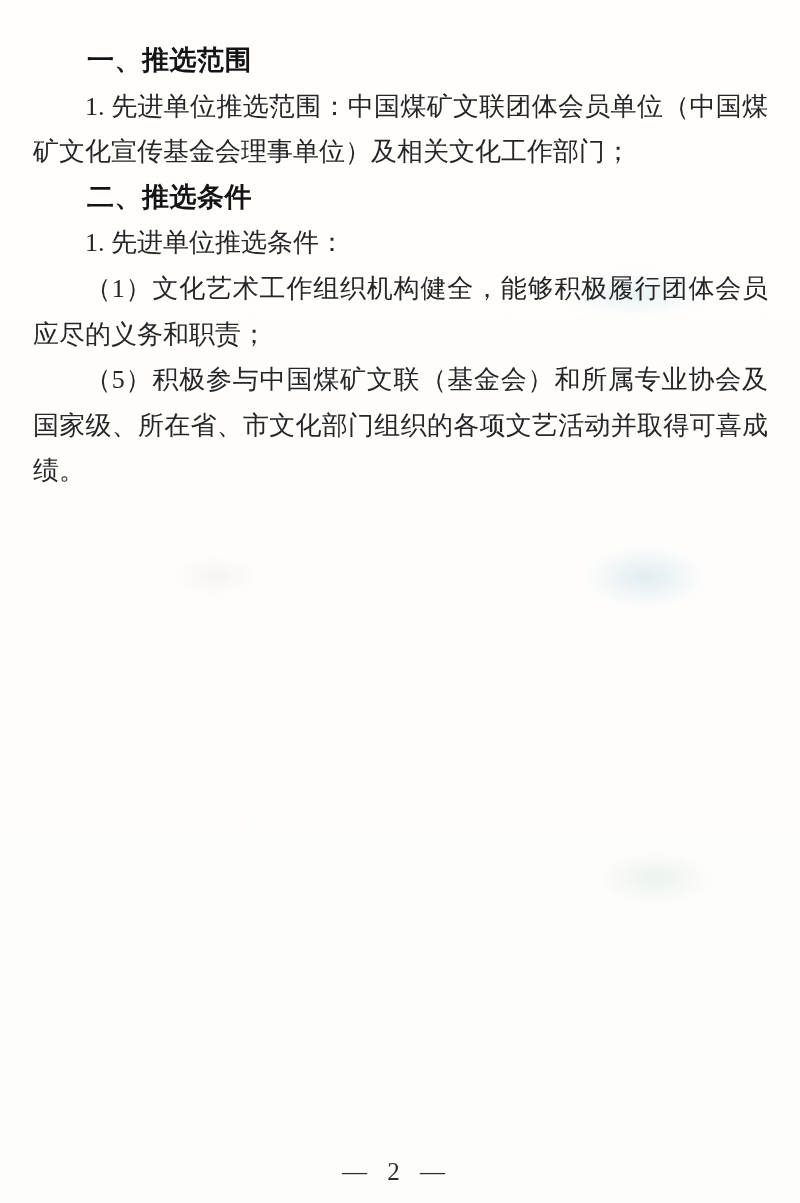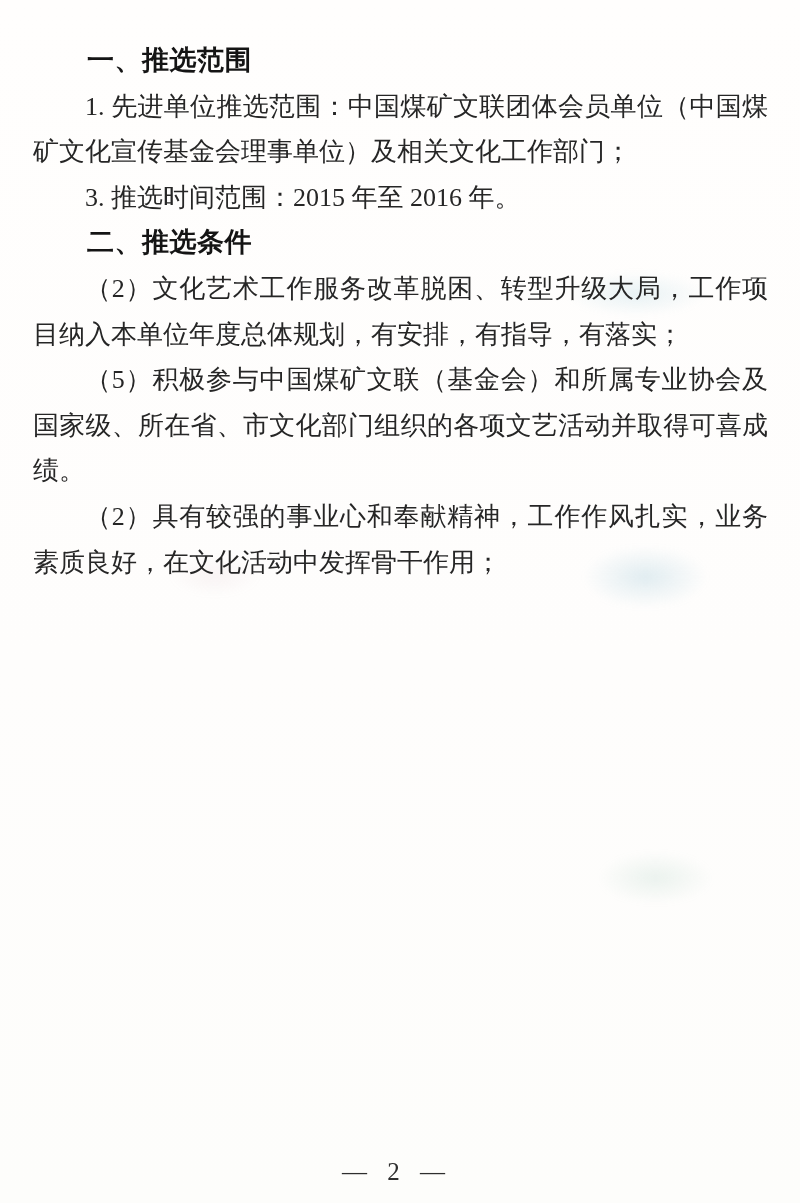--- a/index.html
+++ b/index.html
@@ -70,24 +70,23 @@
 <div class="page">
 
   <div class="ghost g1"></div>
   <div class="ghost g2"></div>
   <div class="ghost g3"></div>
   <div class="ghost g4"></div>
 
   <main class="content">
     <h2 class="h">一、推选范围</h2>
     <p class="p">1. 先进单位推选范围：中国煤矿文联团体会员单位（中国煤矿文化宣传基金会理事单位）及相关文化工作部门；</p>
-    <p class="p">3. 推选时间范围：2015 年至 2016 年。</p>
     <h2 class="h">二、推选条件</h2>
-    <p class="p">（2）文化艺术工作服务改革脱困、转型升级大局，工作项目纳入本单位年度总体规划，有安排，有指导，有落实；</p>
+    <p class="p">1. 先进单位推选条件：</p>
+    <p class="p">（1）文化艺术工作组织机构健全，能够积极履行团体会员应尽的义务和职责；</p>
     <p class="p">（5）积极参与中国煤矿文联（基金会）和所属专业协会及国家级、所在省、市文化部门组织的各项文艺活动并取得可喜成绩。</p>
-    <p class="p">（2）具有较强的事业心和奉献精神，工作作风扎实，业务素质良好，在文化活动中发挥骨干作用；</p>
   </main>
 
   <footer class="footer">
     <span>— 2 —</span>
   </footer>
 
 </div>
 
 </body></html>

